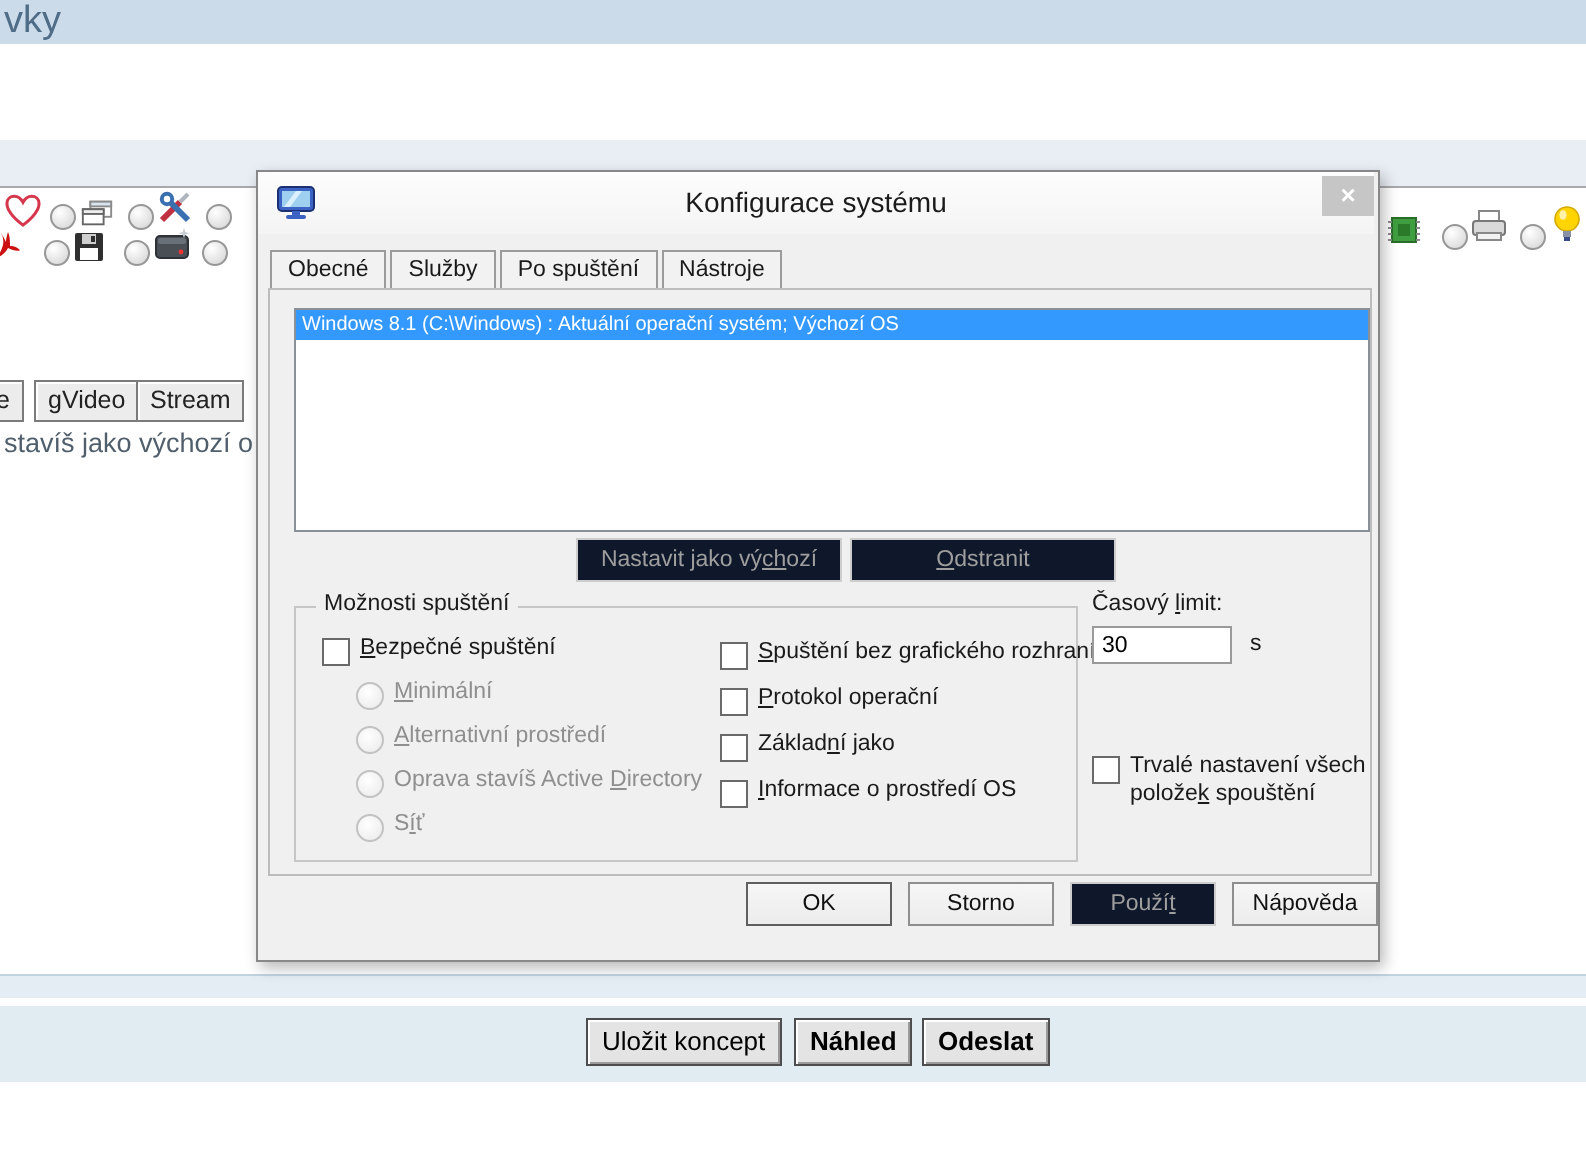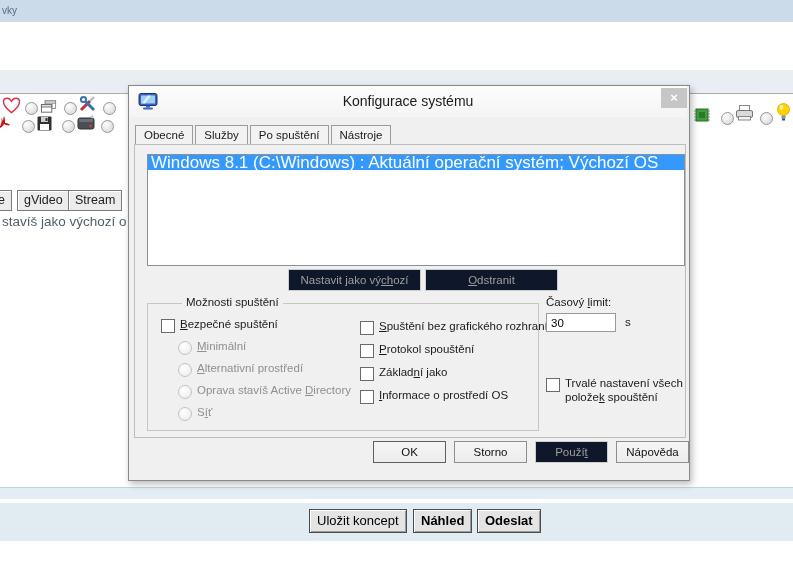--- a/index.html
+++ b/index.html
@@ -4,63 +4,63 @@
 <style>
   html,body{margin:0;padding:0;background:#fff;}
   #stage{position:relative;width:793px;height:582px;overflow:hidden;
          font-family:"Liberation Sans","DejaVu Sans",sans-serif;background:#fff;}
   .abs{position:absolute;}
   i{font-style:normal;}
   .u{text-decoration:underline;}
 
   
   .topbar{left:0;top:0;width:793px;height:22px;background:#cbdbea;}
-  .topbar-text{left:2px;top:0;line-height:22px;font-size:10px;color:#4f6d87;}
+  .topbar-text{left:2px;top:0;line-height:22px;font-size:19px;color:#4f6d87;}
   .band{left:0;top:70px;width:793px;height:23px;background:#e9eef4;}
   .hline{left:0;top:93px;width:793px;height:0;border-top:1px solid #a9a9a9;}
   .tb-radio{width:11px;height:11px;border-radius:50%;border:1px solid #979797;
             background:radial-gradient(circle at 35% 30%,#ffffff,#d2d2d2);}
   .webbtn{background:#ececec;border:1px solid #7b7b7b;height:21px;line-height:19px;
           padding:0 6px;font-size:12.5px;color:#222;box-sizing:border-box;
           box-shadow:inset 1px 1px 0 #fff;}
   .webbtn.partial{width:38px;text-align:right;}
   .caption{left:2px;top:214px;font-size:13.5px;color:#515f6c;}
 
   .strip1{left:0;top:487px;width:793px;height:11px;background:#e4edf3;border-top:1px solid #c2d3e0;}
   .strip2{left:0;top:503px;width:793px;height:38px;background:#e1ebf2;}
   .footbtn{top:509px;height:24px;background:#e4e4e4;border:1px solid #4d4d4d;
            font-size:13px;color:#000;padding:0 7px;line-height:22px;box-sizing:border-box;
-           box-shadow:inset 1px 1px 0 #fff, inset -1px -1px 0 #9a9a9a;margin-left:16px;}
+           box-shadow:inset 1px 1px 0 #fff, inset -1px -1px 0 #9a9a9a;}
   .footbtn.b{font-weight:bold;}
 
   
   .dlg{left:128px;top:85px;width:560px;height:394px;background:#f0f0f0;
        border:1px solid #888;box-shadow:2px 3px 7px rgba(0,0,0,.28);}
   .titlebar{left:0;top:0;width:558px;height:31px;background:linear-gradient(#fdfdfd,#f4f4f4);}
   .dlg-title{left:0;top:0;width:558px;text-align:center;line-height:31px;font-size:14px;color:#1b1b1b;}
   .closebtn{right:2px;top:2px;width:26px;height:20px;background:#c6c6c6;color:#fff;
             font-size:13px;font-weight:bold;text-align:center;line-height:20px;}
   .tabbar{left:6px;top:36px;height:23px;display:flex;align-items:flex-end;gap:2px;z-index:3;}
   .tab{height:18px;line-height:18px;padding:0 8px;background:#f2f2f2;border:1px solid #9b9b9b;
        border-bottom:none;margin-bottom:1px;font-size:11.5px;color:#1a1a1a;white-space:nowrap;}
   .tab.active{height:22px;line-height:22px;background:linear-gradient(#ffffff,#f4f4f4);
               margin-bottom:0;position:relative;z-index:4;}
   .dlg-panel{left:5px;top:58px;width:550px;height:292px;border:1px solid #bdbdbd;background:#f0f0f0;}
 
   .listbox{left:12px;top:9px;width:536px;height:110px;background:#fff;border:1px solid #8a8f98;}
   .listitem{left:0;top:0;width:100%;height:15px;background:#3399ff;color:#fff;
-            font-size:17px;line-height:15px;padding-left:3px;box-sizing:border-box;white-space:nowrap;overflow:hidden;}
+            font-size:10px;line-height:15px;padding-left:3px;box-sizing:border-box;white-space:nowrap;overflow:hidden;}
 
   .dbtn{height:22px;font-size:11.5px;color:#111;background:linear-gradient(#f6f6f6,#ececec);
         border:1px solid #8e8e8e;text-align:center;line-height:20px;box-sizing:border-box;}
   .dbtn.dis{background:#0f172a;border-color:#cdcdcd;color:#9e9e9e;}
   .dbtn.def{border-color:#5f5f5f;}
 
   .groupbox{left:12px;top:158px;width:390px;height:126px;border:1px solid #c6c6c6;}
-  .legend{left:10px;top:-8px;background:#f0f0f0;padding:0 4px;font-size:11.5px;color:#1a1a1a;white-space:nowrap;margin-left:24px;}
+  .legend{left:10px;top:-8px;background:#f0f0f0;padding:0 4px;font-size:11.5px;color:#1a1a1a;white-space:nowrap;}
   .cb{width:12px;height:12px;background:#fff;border:1px solid #6a6a6a;}
   .rd{width:12px;height:12px;border-radius:50%;border:1px solid #c2c2c2;
       background:radial-gradient(circle at 40% 35%,#ffffff,#e9e9e9);}
   .lab{font-size:11.5px;color:#1a1a1a;white-space:nowrap;}
   .lab.dis{color:#8f8f8f;}
 
   .tinput{left:411px;top:168px;width:70px;height:19px;border:1px solid #9a9a9a;background:#fff;
           font-size:11.5px;font-family:"Liberation Sans","DejaVu Sans",sans-serif;
           padding:0 4px;box-sizing:border-box;}
   .perm-label{width:124px;white-space:normal;line-height:14px;}
@@ -191,21 +191,21 @@
         <span class="abs rd" style="left:30px;top:81px"></span>
         <span class="abs lab dis" style="left:49px;top:80px"><i>Oprava stavíš Active </i><i class="u">D</i><i>irectory</i></span>
 
         <span class="abs rd" style="left:30px;top:103px"></span>
         <span class="abs lab dis" style="left:49px;top:102px"><i>S</i><i class="u">í</i><i>ť</i></span>
 
         <span class="abs cb" style="left:212px;top:17px"></span>
         <span class="abs lab" style="left:231px;top:16px"><i></i><i class="u">S</i><i>puštění bez grafického rozhraní</i></span>
 
         <span class="abs cb" style="left:212px;top:40px"></span>
-        <span class="abs lab" style="left:231px;top:39px"><i></i><i class="u">P</i><i>rotokol spouštění</i></span>
+        <span class="abs lab" style="left:231px;top:39px"><i></i><i class="u">P</i><i>rotokol operační</i></span>
 
         <span class="abs cb" style="left:212px;top:63px"></span>
         <span class="abs lab" style="left:231px;top:62px"><i>Základ</i><i class="u">n</i><i>í jako</i></span>
 
         <span class="abs cb" style="left:212px;top:86px"></span>
         <span class="abs lab" style="left:231px;top:85px"><i></i><i class="u">I</i><i>nformace o prostředí OS</i></span>
       </div>
 
       <span class="abs lab" style="left:411px;top:151px"><i>Časový </i><i class="u">l</i><i>imit:</i></span>
       <input class="abs tinput" value="30" style="">

